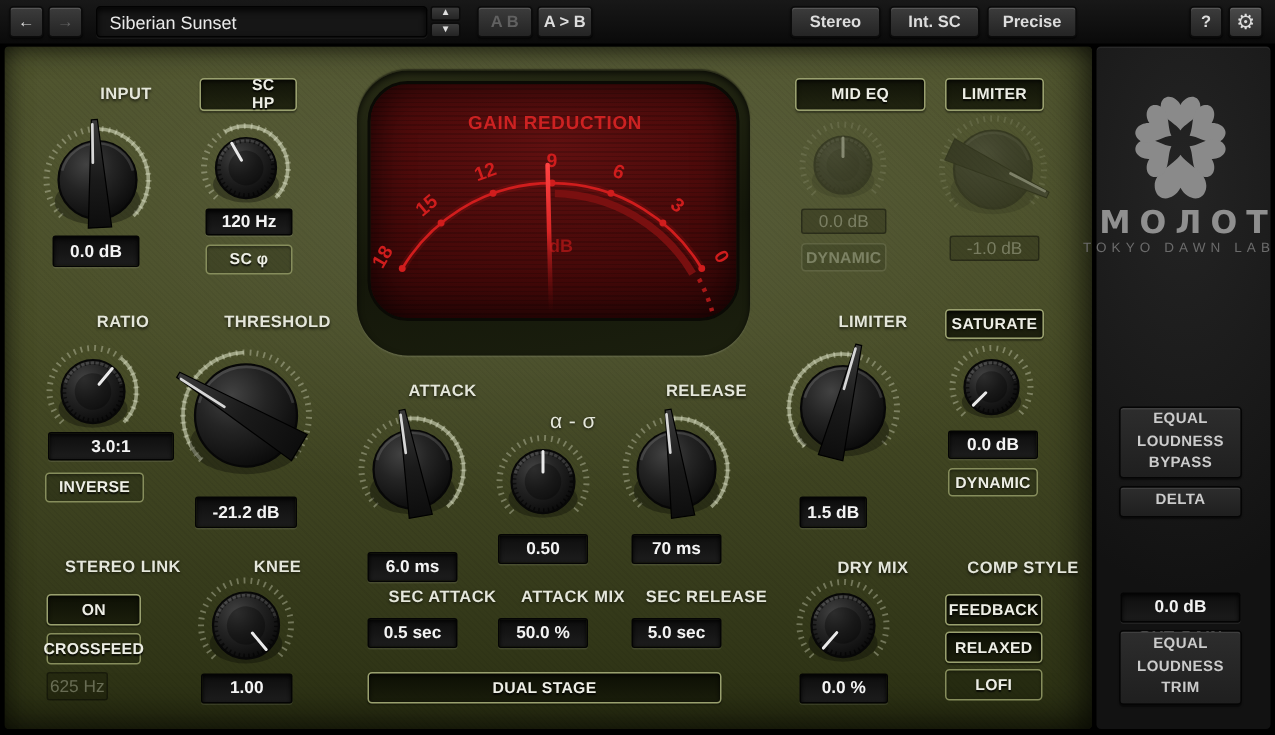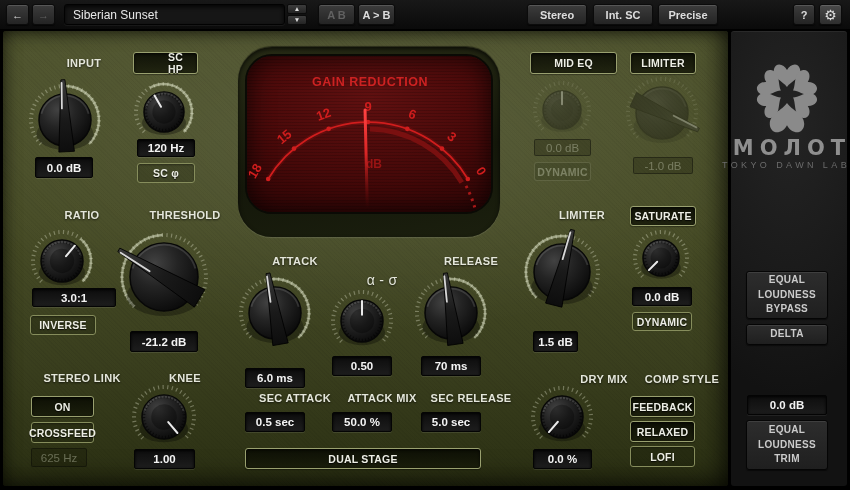--- a/index.html
+++ b/index.html
@@ -167,21 +167,21 @@
   <div class="lbl" style="left:64px;top:57px;">INPUT</div>
   <div class="vbox" style="left:35px;top:157px;width:58px;height:21px;">0.0 dB</div>
 
   <div class="lbl" style="left:62px;top:209px;">RATIO</div>
   <div class="vbox" style="left:32px;top:288px;width:84px;height:19px;">3.0:1</div>
   <div class="pbtn off" style="left:30px;top:315px;width:66px;height:20px;">INVERSE</div>
 
   <div class="lbl" style="left:62px;top:372px;">STEREO LINK</div>
   <div class="pbtn on" style="left:31px;top:396px;width:63px;height:21px;">ON</div>
   <div class="pbtn off" style="left:31px;top:422px;width:63px;height:21px;">CROSSFEED</div>
-  <div class="vbox dis" style="left:31px;top:448px;width:56px;height:19px;">625 Hz</div>
+  <div class="vbox dis" style="left:31px;top:448px;width:41px;height:19px;">625 Hz</div>
 
   <div class="pbtn on" style="left:133px;top:52px;width:65px;height:22px;padding-left:34px;">SC HP</div>
   <div class="vbox" style="left:137px;top:139px;width:58px;height:18px;">120 Hz</div>
   <div class="pbtn off" style="left:137px;top:163px;width:58px;height:20px;">SC φ</div>
 
   <div class="lbl" style="left:165px;top:209px;">THRESHOLD</div>
   <div class="vbox" style="left:130px;top:331px;width:68px;height:21px;">-21.2 dB</div>
 
   <div class="lbl" style="left:165px;top:372px;">KNEE</div>
   <div class="vbox" style="left:134px;top:449px;width:61px;height:20px;">1.00</div>
@@ -201,21 +201,21 @@
   <div class="vbox" style="left:421px;top:412px;width:60px;height:20px;">5.0 sec</div>
   <div class="pbtn on" style="left:245px;top:448px;width:236px;height:21px;">DUAL STAGE</div>
 
   <div class="pbtn on" style="left:530px;top:52px;width:87px;height:22px;">MID EQ</div>
   <div class="vbox dis" style="left:534px;top:139px;width:57px;height:17px;">0.0 dB</div>
   <div class="pbtn dis" style="left:534px;top:162px;width:57px;height:19px;">DYNAMIC</div>
 
   <div class="lbl" style="left:562px;top:209px;">LIMITER</div>
   <div class="vbox" style="left:533px;top:331px;width:45px;height:21px;text-align:center;">1.5 dB</div>
 
-  <div class="lbl" style="left:562px;top:373px;margin-left:22px;">DRY MIX</div>
+  <div class="lbl" style="left:562px;top:373px;">DRY MIX</div>
   <div class="vbox" style="left:533px;top:449px;width:59px;height:20px;">0.0 %</div>
 
   <div class="pbtn on" style="left:630px;top:52px;width:66px;height:22px;">LIMITER</div>
   <div class="vbox dis" style="left:633px;top:157px;width:60px;height:17px;">-1.0 dB</div>
 
   <div class="pbtn on" style="left:630px;top:206px;width:66px;height:20px;">SATURATE</div>
   <div class="vbox" style="left:632px;top:287px;width:60px;height:19px;">0.0 dB</div>
   <div class="pbtn off" style="left:632px;top:312px;width:60px;height:19px;">DYNAMIC</div>
 
   <div class="lbl" style="left:662px;top:373px;">COMP STYLE</div>

